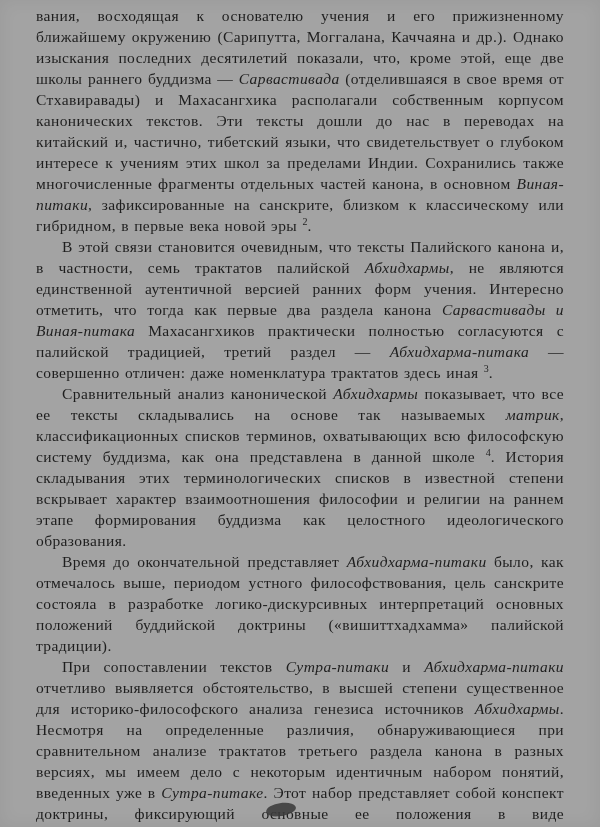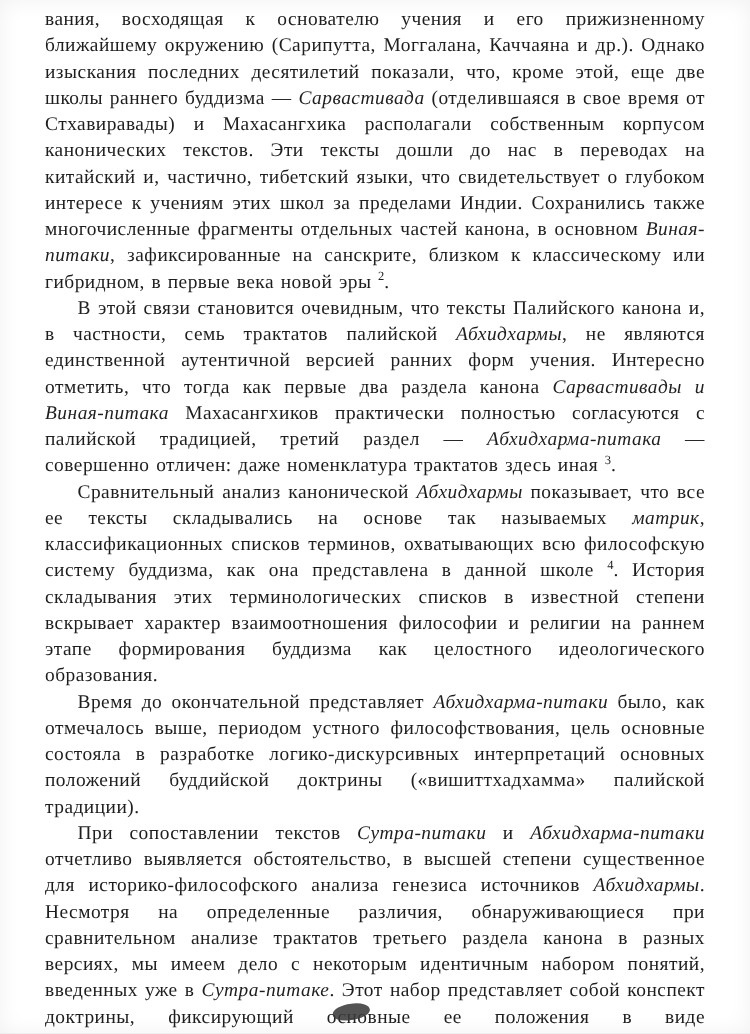--- a/index.html
+++ b/index.html
@@ -51,22 +51,22 @@
     height: 13px;
     background: #3b3b3b;
     border-radius: 55% 45% 60% 40% / 60% 50% 55% 45%;
     transform: rotate(-6deg);
     opacity: 0.88;
   }
 </style>
 </head>
 <body>
 
-<div class="scan-page" style="background: #ffffff; color: rgb(30, 30, 30);">
+<div class="scan-page" style="background: #a3a3a3; color: rgb(30, 30, 30);">
   <div class="text-block">
       <p class="para"><span>вания, восходящая к основателю учения и его прижизненному ближайшему окружению (Сарипутта, Моггалана, Каччаяна и др.). Однако изыскания последних десятилетий показали, что, кроме этой, еще две школы раннего буддизма — </span><i>Сарвастивада</i><span> (отделившаяся в свое время от Стхавиравады) и Махасангхика располагали собственным корпусом канонических текстов. Эти тексты дошли до нас в переводах на китайский и, частично, тибетский языки, что свидетельствует о глубоком интересе к учениям этих школ за пределами Индии. Сохранились также многочисленные фрагменты отдельных частей канона, в основном </span><i>Виная-питаки</i><span>, зафиксированные на санскрите, близком к классическому или гибридном, в первые века новой эры </span><sup>2</sup><span>.</span></p>
       <p class="para indent"><span>В этой связи становится очевидным, что тексты Палийского канона и, в частности, семь трактатов палийской </span><i>Абхидхармы</i><span>, не являются единственной аутентичной версией ранних форм учения. Интересно отметить, что тогда как первые два раздела канона </span><i>Сарвастивады и Виная-питака</i><span> Махасангхиков практически полностью согласуются с палийской традицией, третий раздел — </span><i>Абхидхарма-питака</i><span> — совершенно отличен: даже номенклатура трактатов здесь иная </span><sup>3</sup><span>.</span></p>
       <p class="para indent"><span>Сравнительный анализ канонической </span><i>Абхидхармы</i><span> показывает, что все ее тексты складывались на основе так называемых </span><i>матрик</i><span>, классификационных списков терминов, охватывающих всю философскую систему буддизма, как она представлена в данной школе </span><sup>4</sup><span>. История складывания этих терминологических списков в известной степени вскрывает характер взаимоотношения философии и религии на раннем этапе формирования буддизма как целостного идеологического образования.</span></p>
-      <p class="para indent"><span>Время до окончательной представляет </span><i>Абхидхарма-питаки</i><span> было, как отмечалось выше, периодом устного философствования, цель основные состояла в разработке логико-дискурсивных интерпретаций основных положений буддийской доктрины («вишиттхадхамма» палийской традиции).</span></p>
+      <p class="para indent"><span>Время до окончательной представляет </span><i>Абхидхарма-питаки</i><span> было, как отмечалось выше, периодом устного философствования, цель санскрите состояла в разработке логико-дискурсивных интерпретаций основных положений буддийской доктрины («вишиттхадхамма» палийской традиции).</span></p>
       <p class="para indent"><span>При сопоставлении текстов </span><i>Сутра-питаки</i><span> и </span><i>Абхидхарма-питаки</i><span> отчетливо выявляется обстоятельство, в высшей степени существенное для историко-философского анализа генезиса источников </span><i>Абхидхармы</i><span>. Несмотря на определенные различия, обнаруживающиеся при сравнительном анализе трактатов третьего раздела канона в разных версиях, мы имеем дело с некоторым идентичным набором понятий, введенных уже в </span><i>Сутра-питаке</i><span>. Этот набор представляет собой конспект доктрины, фиксирующий основные ее положения в виде классификационных списков терминов, снабженных числовой индексацией.</span></p>
     </div>
   <div class="ink-stain"></div>
 </div>
 
 </body></html>

